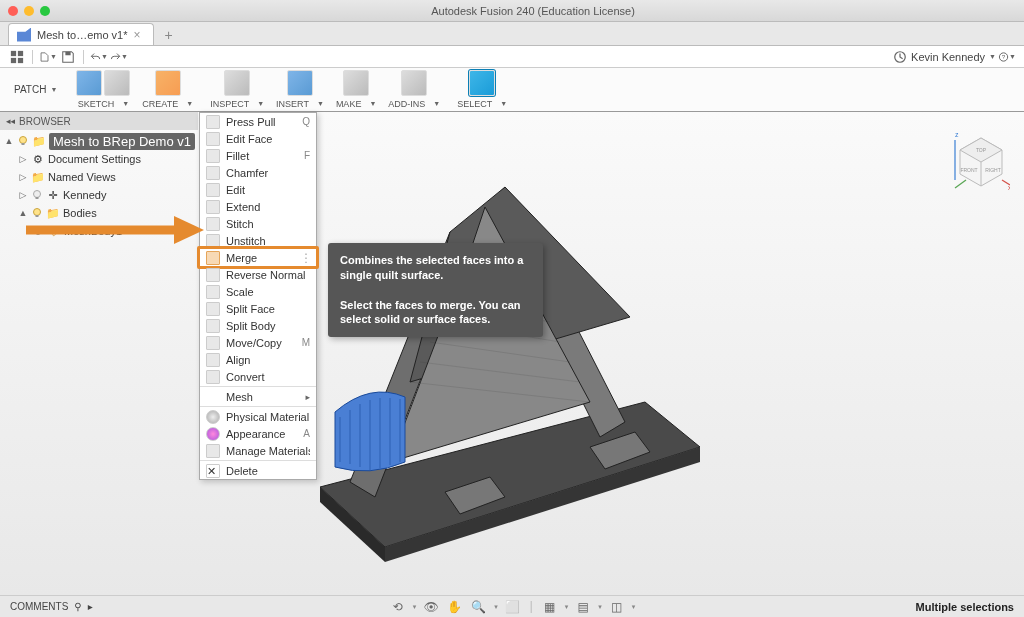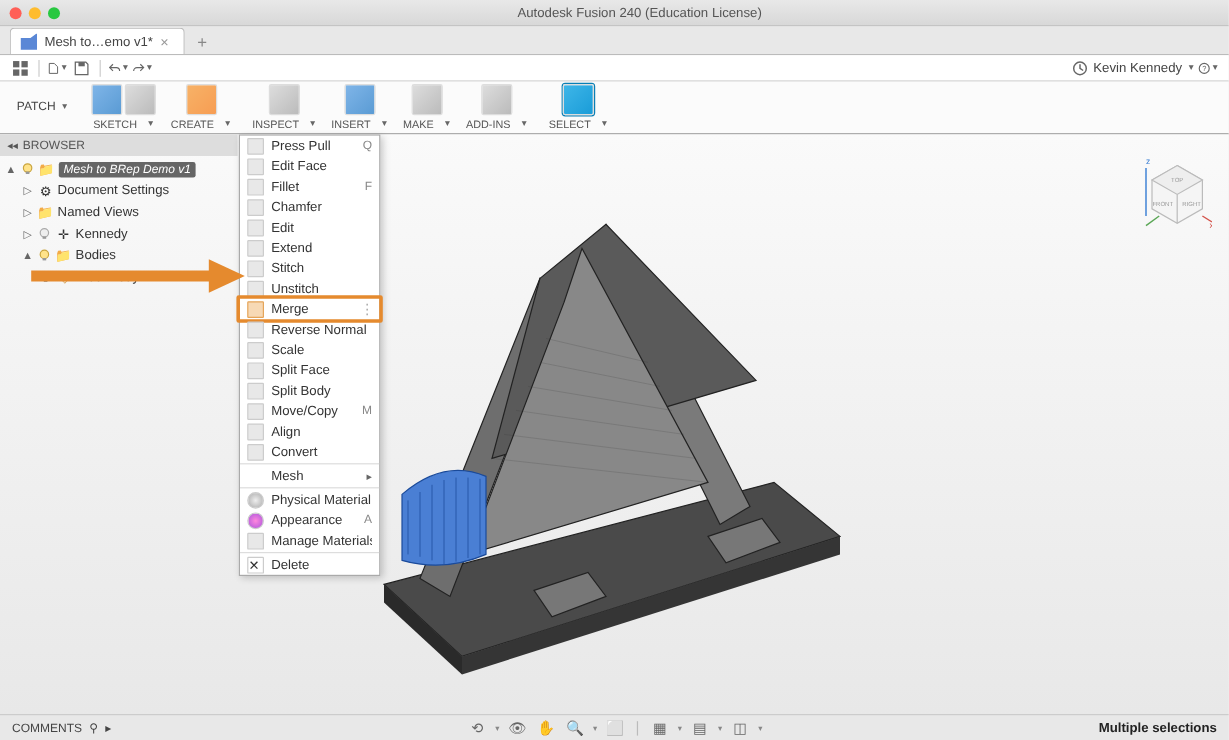--- a/index.html
+++ b/index.html
@@ -43,21 +43,21 @@
 .caret{font-size:7px;color:#666;}
 
 
 .main{position:absolute;top:112px;left:0;right:0;bottom:22px;background:linear-gradient(#fafafa,#e8e8e8);}
 
 
 .browser-panel{position:absolute;top:0;left:0;width:198px;}
 .browser-head{height:18px;background:#ddd;font-size:10px;color:#555;display:flex;align-items:center;padding:0 6px;gap:4px;}
 .browser-tree{padding:2px 0;}
 .tree-row{display:flex;align-items:center;height:18px;font-size:11px;color:#333;gap:3px;padding-left:4px;}
-.tree-row.root .label-box{background:#666;color:#fff;padding:1px 4px;border-radius:2px;font-size:10px;font-style:italic;}
+.tree-row.root .label-box{background:#666;color:#fff;padding:1px 4px;border-radius:2px;font-size:13px;}
 .tri{width:10px;text-align:center;color:#666;font-size:9px;}
 .bulb{width:12px;height:12px;}
 .bulb svg{width:12px;height:12px;}
 .nic{width:14px;height:14px;display:flex;align-items:center;justify-content:center;font-size:11px;}
 .indent1{padding-left:18px;} .indent2{padding-left:32px;}
 
 
 .dropdown{position:absolute;top:0;left:199px;width:118px;background:#fff;border:1px solid #aaa;box-shadow:2px 2px 6px rgba(0,0,0,.2);z-index:30;font-size:11px;}
 .dd-item{height:17px;display:flex;align-items:center;padding:0 6px;gap:6px;color:#333;position:relative;}
 .dd-item .dd-ic{width:14px;height:14px;background:#e8e8e8;border:1px solid #ccc;border-radius:1px;flex-shrink:0;}
@@ -388,20 +388,24 @@
         <span class="dd-ic"></span>
         <span class="dd-txt">Manage Materials</span>
       </div>
     <div class="dd-sep"></div>
     <div class="dd-item">
         <span class="dd-ic" style="background:#fff">✕</span>
         <span class="dd-txt">Delete</span>
       </div>
   </div>
 
+  <div class="tooltip">
+    <b>Combines the selected faces into a single quilt surface.</b><br><br>
+    <b>Select the faces to merge. You can select solid or surface faces.</b>
+  </div>
 
   <div class="model">
     <svg viewBox="0 0 520 480">
 
       <polygon points="90,385 415,300 470,345 155,445" fill="#4a4a4a" stroke="#222"></polygon>
       <polygon points="90,385 155,445 155,460 90,400" fill="#2a2a2a"></polygon>
       <polygon points="155,445 470,345 470,360 155,460" fill="#353535"></polygon>
 
       <polygon points="120,380 220,130 240,150 145,395" fill="#6e6e6e" stroke="#222"></polygon>
 

